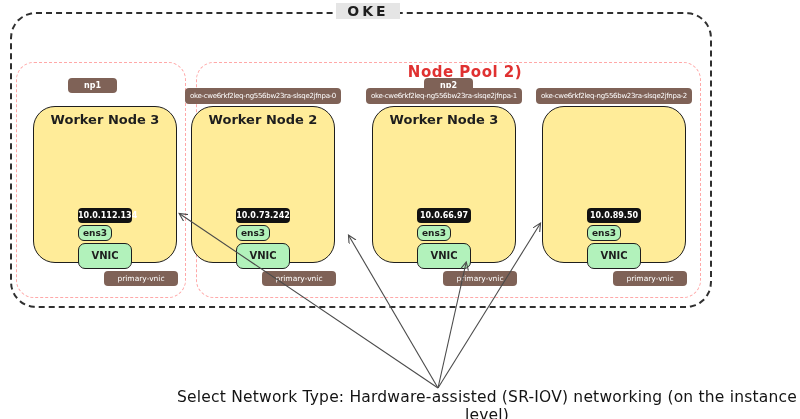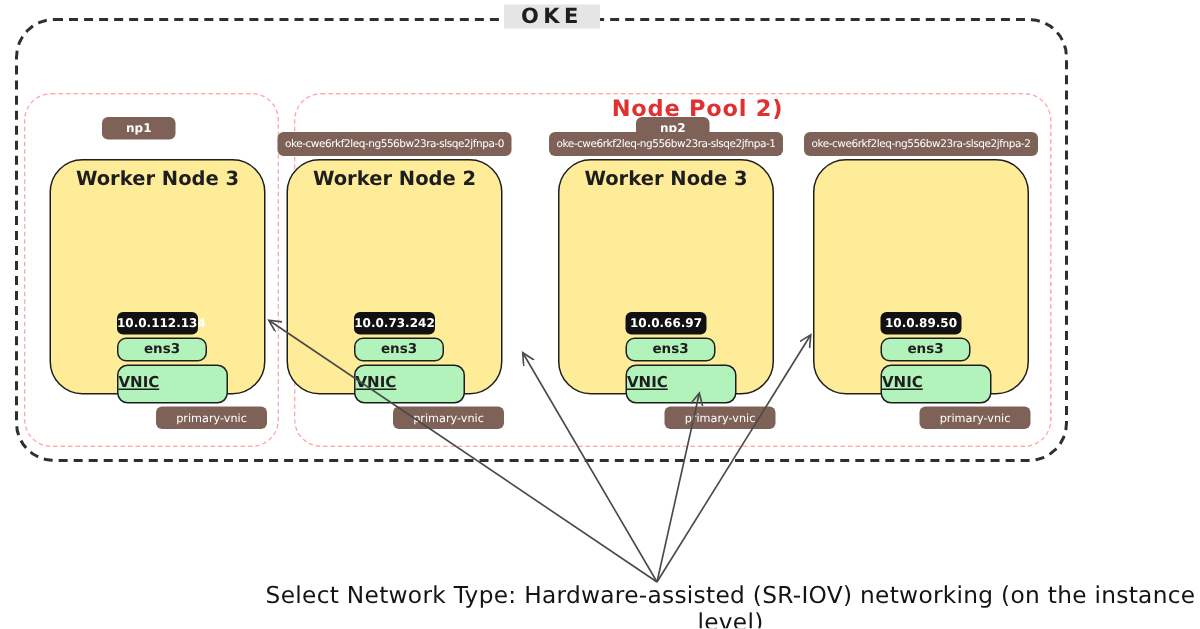--- a/index.html
+++ b/index.html
@@ -34,26 +34,26 @@
   .wcol{top:0;width:156px;height:300px;}
   .wcol1{left:27px;} .wcol2{left:185px;} .wcol3{left:366px;} .wcol4{left:536px;}
   .inst-badge{left:0;top:88px;width:156px;height:16px;background:var(--brown);
     border-radius:4px;color:#fff;font-size:7px;letter-spacing:-0.3px;line-height:16px;
     text-align:center;white-space:nowrap;overflow:hidden;}
   .node-box{left:6px;top:106px;width:144px;height:157px;background:var(--yellow);
     border:1.6px solid var(--ink);border-radius:22px;}
   .node-title{left:6px;top:112px;width:144px;text-align:center;font-size:13px;font-weight:600;}
   .ip-badge{left:51px;top:208px;width:54px;height:15px;background:var(--badge-black);
     border-radius:4px;color:#fff;font-size:8px;line-height:15px;text-align:center;font-weight:600;}
-  .ens-badge{left:51px;top:225px;width:60px;height:16px;background:var(--green);
+  .ens-badge{left:51px;top:225px;width:34px;height:16px;background:var(--green);
     border:1.3px solid var(--ink);border-radius:6px;font-size:9px;line-height:14px;
     text-align:center;font-weight:600;}
-  .vnic-box{left:51px;top:243px;width:74px;height:26px;background:var(--green);
+  .vnic-box{left:51px;top:243px;width:54px;height:26px;background:var(--green);
     border:1.3px solid var(--ink);border-radius:7px;font-size:10px;line-height:24px;
-    text-align:left;font-weight:600;text-decoration:underline;}
+    text-align:center;font-weight:600;}
   .pvnic-badge{left:49px;top:271px;width:74px;height:15px;background:var(--brown);
     border-radius:4px;color:#fff;font-size:7.5px;line-height:15px;text-align:center;margin-left:28px;}
 
   .arrows{left:0;top:0;width:800px;height:419px;pointer-events:none;}
   .caption{left:174px;top:388px;width:626px;text-align:center;font-size:15.5px;
     font-weight:500;letter-spacing:.2px;color:#141414;}
 </style>
 </head>
 <body>
 

